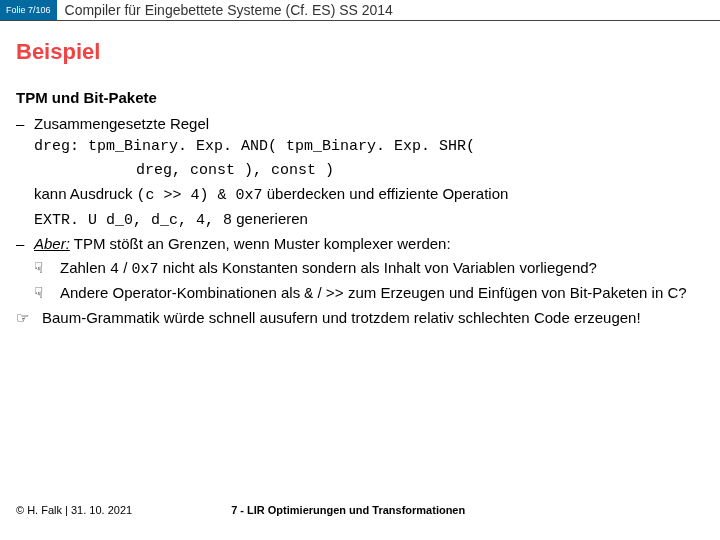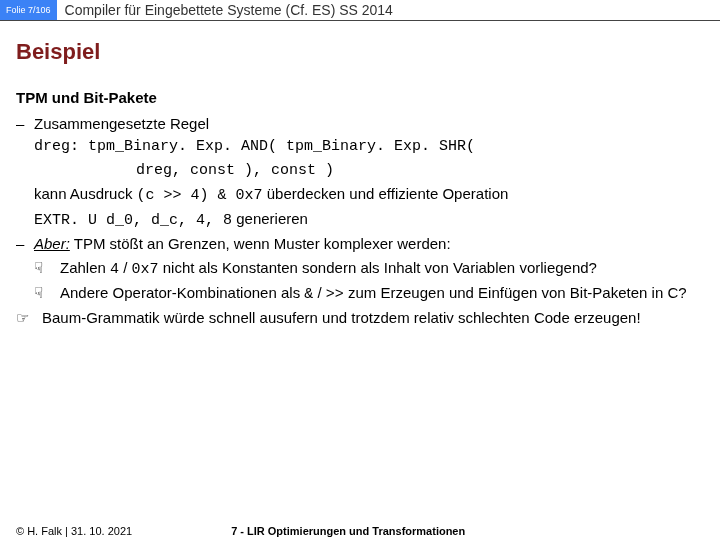--- a/index.html
+++ b/index.html
@@ -12,41 +12,41 @@
     overflow: hidden;
     position: relative;
   }
   .header-bar {
     display: flex;
     align-items: stretch;
     border-bottom: 1px solid #444;
     height: 20px;
   }
   .slide-box {
-    background: #3b82f6;
+    background: #0369a1;
     color: #ffffff;
     font-size: 9px;
     display: flex;
     align-items: center;
     justify-content: center;
     padding: 0 6px;
     white-space: nowrap;
   }
   .header-title {
     font-size: 14px;
     color: #333;
     display: flex;
     align-items: center;
     padding-left: 8px;
   }
   .content {
     padding: 18px 16px 0 16px;
   }
   .heading {
-    color: #7f1d1d;
+    color: #ef4444;
     font-weight: bold;
     font-size: 22px;
     margin-bottom: 24px;
   }
   .subhead {
     font-weight: bold;
     font-size: 15px;
     color: #000;
     margin-bottom: 6px;
     margin-top: 11px;
@@ -61,21 +61,21 @@
   .dash-row { display: flex; }
   .dash-lbl { width: 18px; flex: 0 0 18px; }
   .sub-row { display: flex; padding-left: 18px; }
   .hand-lbl { width: 26px; flex: 0 0 26px; font-size: 15px; }
   .point-row { display: flex; }
   .point-lbl { width: 26px; flex: 0 0 26px; font-size: 15px; }
   .mono { font-family: Liberation Mono, monospace; }
   .italic-u { font-style: italic; text-decoration: underline; }
   .footer {
     position: absolute;
-    bottom: 3px;
+    bottom: 24px;
     left: 16px;
     right: 16px;
     display: flex;
     font-size: 11px;
     color: #000;
   }
   .footer .chap {
     margin-left: 99px;
     font-weight: bold;
   }

